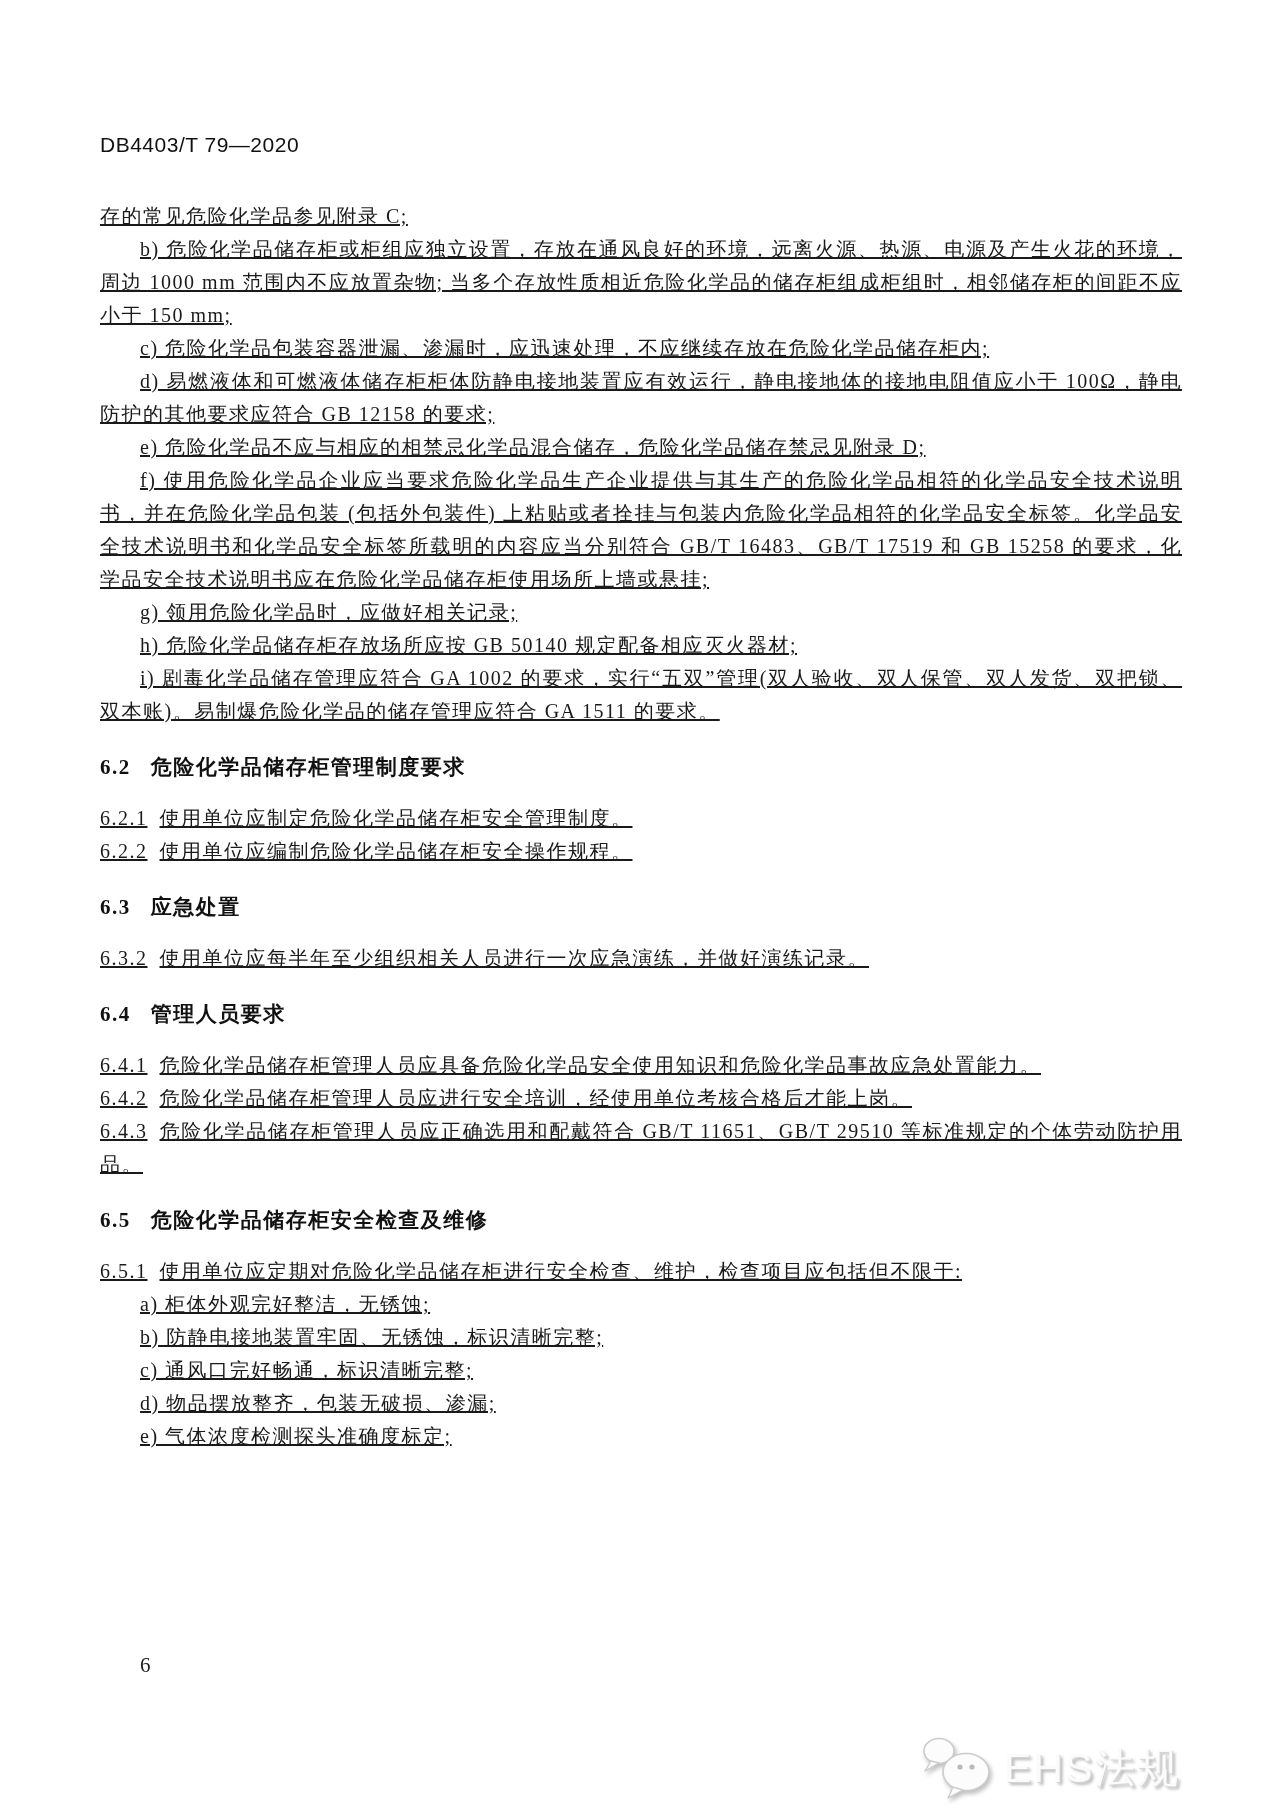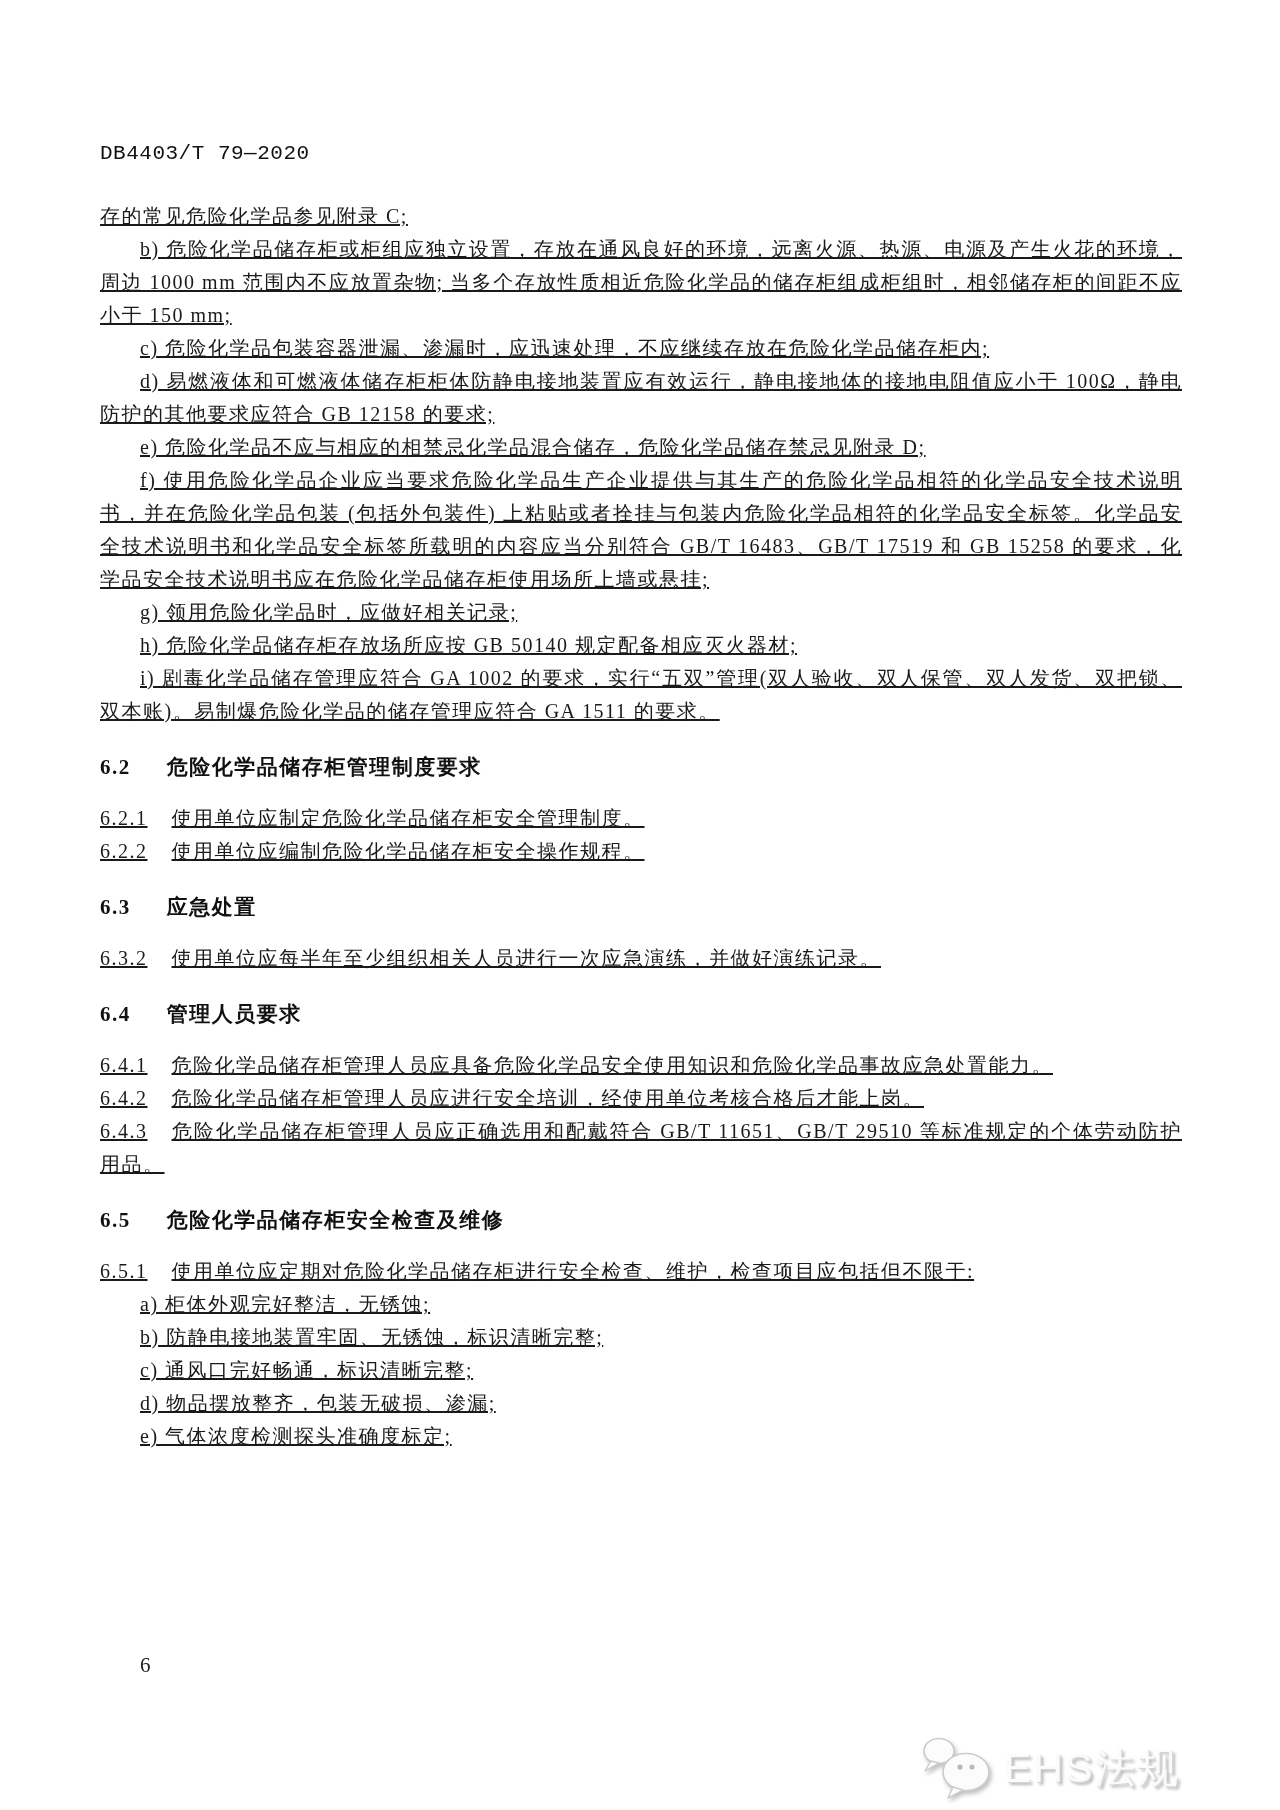--- a/index.html
+++ b/index.html
@@ -11,22 +11,22 @@
     width: 1280px;
     height: 1810px;
     position: relative;
     overflow: hidden;
     font-family: "Liberation Serif", "DejaVu Serif", serif;
     color: #1a1a1a;
   }
   .doc-header {
     position: absolute;
     left: 100px;
-    top: 142px;
-    font-family: Liberation Mono, monospace;
+    top: 133px;
+    font-family: Liberation Sans, sans-serif;
     font-size: 21px;
     letter-spacing: 0.5px;
     color: #111;
     white-space: nowrap;
   }
   .content {
     position: absolute;
     left: 100px;
     top: 200px;
     width: 1082px;
@@ -48,26 +48,26 @@
   h2.sec-heading {
     margin: 22px 0 18px 0;
     font-family: "Liberation Sans", "DejaVu Sans", sans-serif;
     font-weight: 700;
     font-size: 21px;
     line-height: 33px;
     letter-spacing: 1.5px;
     color: #111;
   }
   h2.sec-heading .sec-num {
-    margin-right: 36px;
+    margin-right: 20px;
     font-family: "Liberation Serif", "DejaVu Serif", serif;
     font-weight: 700;
   }
   p.clause .cnum {
-    margin-right: 24px;
+    margin-right: 12px;
     white-space: nowrap;
   }
   p.subitem {
     text-indent: 2em;
     text-align: left;
   }
   .page-number {
     position: absolute;
     left: 140px;
     top: 1653px;

